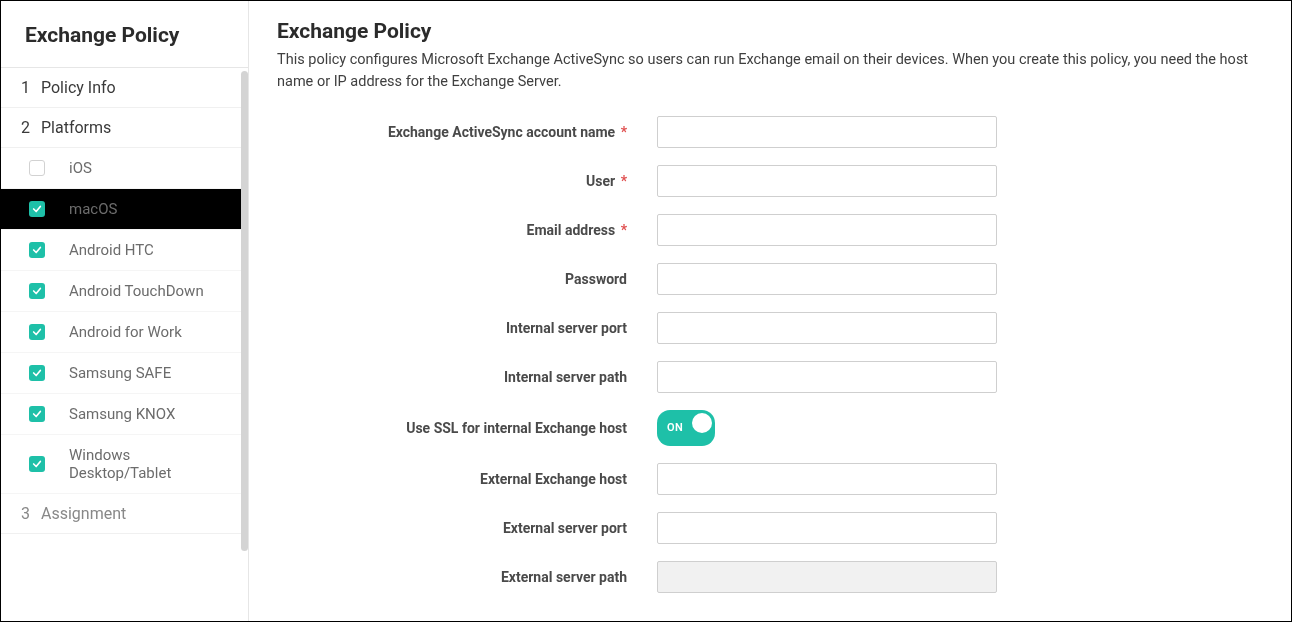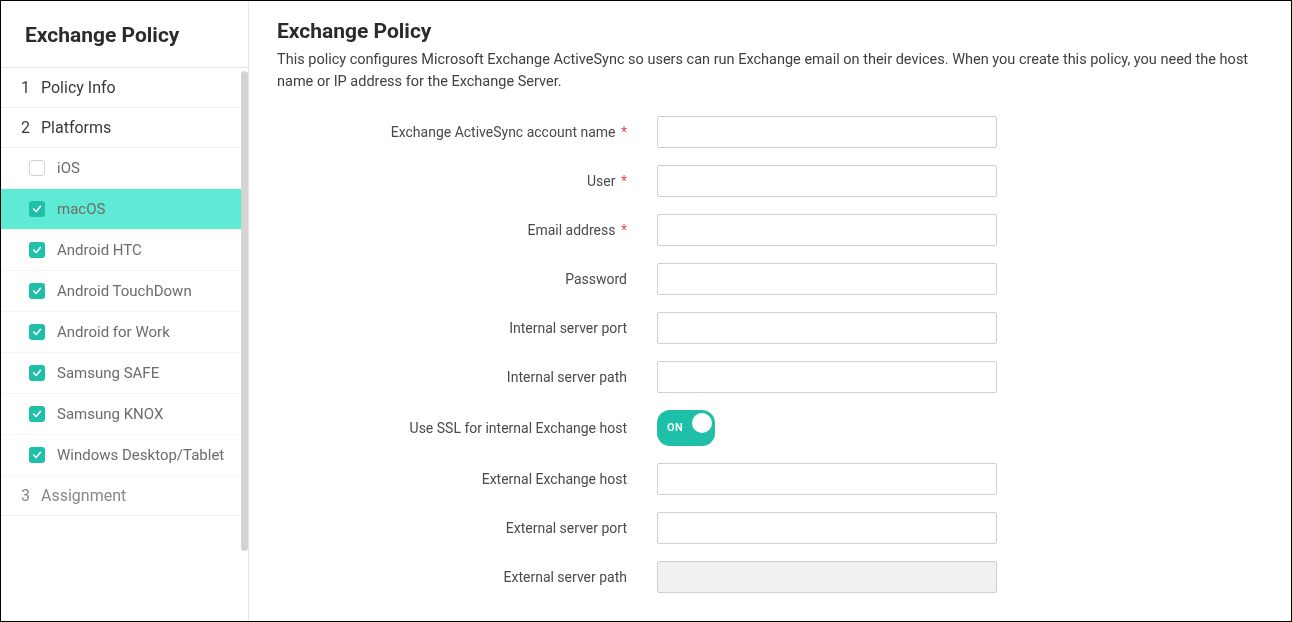--- a/index.html
+++ b/index.html
@@ -52,29 +52,29 @@
     cursor: pointer;
     display: flex;
     gap: 8px;
     align-items: baseline;
   }
   .step-row .num { min-width: 12px; }
   .platform-list { }
   .platform-item {
     display: flex;
     align-items: center;
-    gap: 12px;
+    gap: 24px;
     padding: 11px 14px 11px 28px;
     border-bottom: 1px solid #f5f5f5;
     cursor: pointer;
     font-size: 15px;
     color: #6c6c6c;
   }
   .platform-item.selected {
-    background: #5eead4;
+    background: #000000;
   }
   .cb {
     width: 16px; height: 16px;
     border-radius: 3px;
     display: inline-flex;
     align-items: center;
     justify-content: center;
     flex-shrink: 0;
   }
   .cb.unchecked {
@@ -107,21 +107,21 @@
   }
   .form-row {
     display: flex;
     align-items: center;
     margin-bottom: 17px;
   }
   .form-row .label {
     width: 380px;
     text-align: right;
     padding-right: 30px;
-    font-weight: 400;
+    font-weight: 700;
     font-size: 14px;
     color: #4a4a4a;
   }
   .form-row .label .req { color: #e05050; margin-left: 2px; }
   .form-row .control input[type=text],
   .form-row .control input[type=password] {
     width: 340px;
     height: 32px;
     border: 1px solid #cfcfcf;
     border-radius: 2px;

